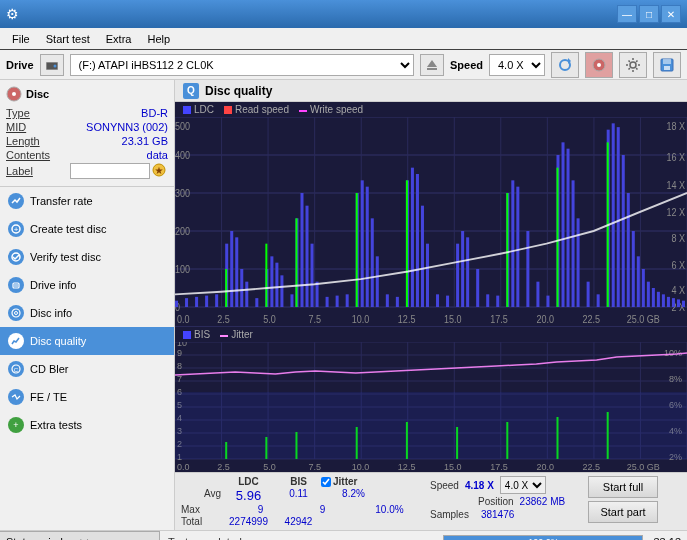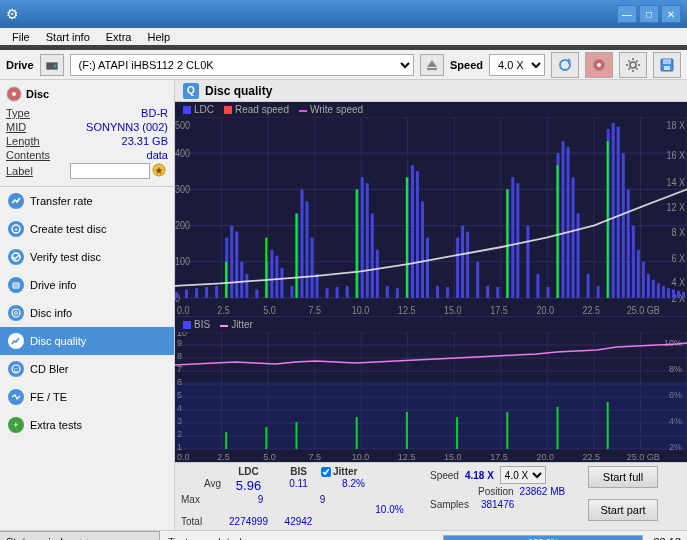--- a/index.html
+++ b/index.html
@@ -23,21 +23,21 @@
       color: white; font-size: 10px; cursor: pointer; display: flex; align-items: center; justify-content: center;
     }
 
     
     .menubar {
       background: #f0f0f0;
       height: 22px;
       display: flex;
       align-items: center;
       padding: 0 4px;
-      border-bottom: 5px solid #404040;
+      border-bottom: 1px solid #404040;
     }
     .menubar-item {
       padding: 2px 8px;
       cursor: pointer;
       font-size: 11px;
     }
 
     
     .drive-row {
       background: #f0f0f0;
@@ -173,21 +173,21 @@
   <span style="font-size:14px;">⚙</span>
   <div class="titlebar-controls">
     <button class="titlebar-btn">—</button>
     <button class="titlebar-btn">□</button>
     <button class="titlebar-btn close">✕</button>
   </div>
 </div>
 
 <div class="menubar">
   <span class="menubar-item">File</span>
-  <span class="menubar-item">Start info</span>
+  <span class="menubar-item">Start test</span>
   <span class="menubar-item">Extra</span>
   <span class="menubar-item">Help</span>
 </div>
 
 <div class="drive-row">
   <span class="drive-label">Drive</span>
   <div class="drive-icon-btn">
     <svg width="16" height="16" viewBox="0 0 16 16">
         <rect x="2" y="5" width="12" height="8" rx="1" fill="#888"></rect>
         <rect x="3" y="6" width="10" height="6" fill="#555"></rect>
@@ -621,21 +621,21 @@
         <div style="display:grid; grid-template-columns:40px 55px 45px 65px; gap:0;">
           <span style="font-size:10px; color:#333; text-align:right;">Avg</span>
           <span style="font-size:13px; color:#0000cc; text-align:center;">5.96</span>
           <span style="font-size:10px; color:#0000cc; text-align:center;">0.11</span>
           <span style="font-size:10px; color:#0000cc; text-align:center;">8.2%</span>
         </div>
         <div style="display:grid; grid-template-columns:40px 55px 45px 65px; gap:12px;">
           <span style="font-size:10px; color:#333; text-align:left;">Max</span>
           <span style="font-size:10px; color:#0000cc; text-align:center;">9</span>
           <span style="font-size:10px; color:#0000cc; text-align:center;">9</span>
-          <span style="font-size:10px; color:#0000cc; text-align:center;margin-top:10px;">10.0%</span>
+          <span style="font-size:10px; color:#0000cc; text-align:center;">10.0%</span>
         </div>
         <div style="display:grid; grid-template-columns:40px 55px 45px 65px; gap:0;">
           <span style="font-size:10px; color:#333; text-align:left;">Total</span>
           <span style="font-size:10px; color:#0000cc; text-align:center;">2274999</span>
           <span style="font-size:10px; color:#0000cc; text-align:center;">42942</span>
         </div>
       </div>
 
       <div style="display:flex; flex-direction:column; gap:2px; min-width:150px;">
         <div style="display:flex; gap:6px; align-items:center;">
@@ -648,21 +648,21 @@
         <div style="display:flex; gap:6px; align-items:center;margin-left:48px;">
           <span style="font-size:10px; color:#333;">Position</span>
           <span style="font-size:10px; color:#0000cc;">23862 MB</span>
         </div>
         <div style="display:flex; gap:12px; align-items:center;">
           <span style="font-size:10px; color:#333;">Samples</span>
           <span style="font-size:10px; color:#0000cc;">381476</span>
         </div>
       </div>
 
-      <div style="display:flex; flex-direction:column; gap:11px;">
+      <div style="display:flex; flex-direction:column; gap:3px;">
         <button class="start-btn">Start full</button>
         <button class="start-btn">Start part</button>
       </div>
     </div>
   </div>
 </div>
 
 <div class="status-bar">
   <button class="status-window-btn">Status window &gt;&gt;</button>
   <span class="status-text">Test completed</span>

